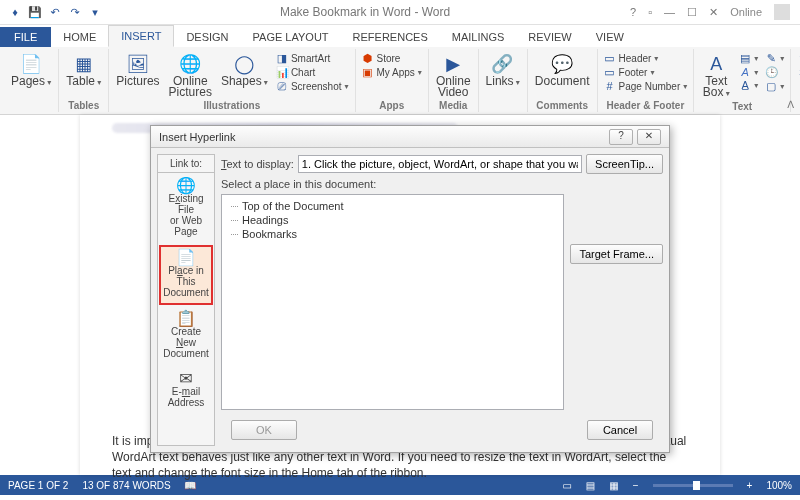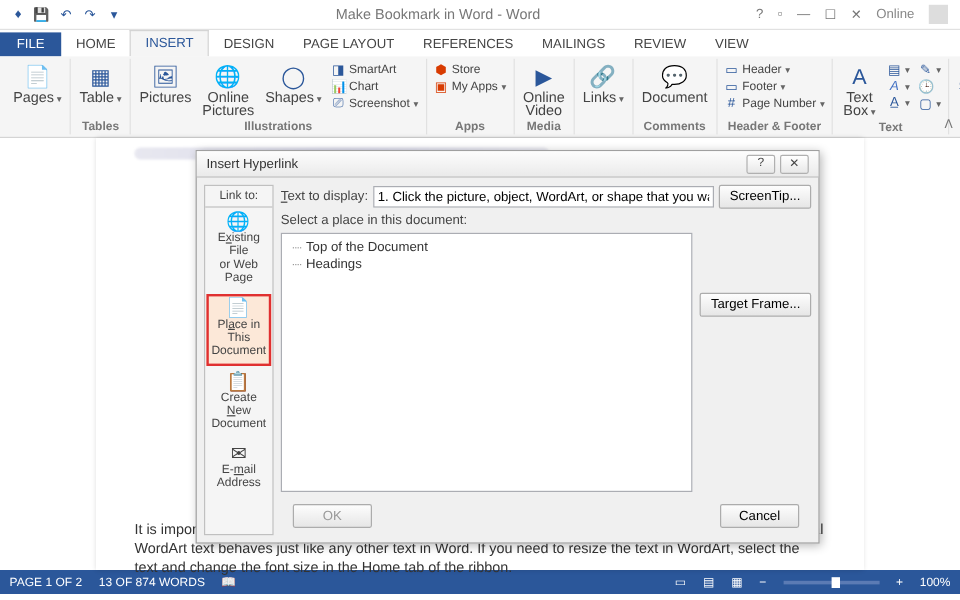--- a/index.html
+++ b/index.html
@@ -22,21 +22,21 @@
 .big-btn .ic { font-size:18px; height:22px; display:flex; align-items:center; color:#2b579a; }
 .big-btn .lbl { font-size:12px; text-align:center; line-height:11px; color:#444; white-space:pre; }
 .dd::after { content:" \25BE"; font-size:8px; color:#666; }
 .stack { display:flex; flex-direction:column; gap:1px; }
 .small-btn { display:flex; align-items:center; gap:3px; font-size:10px; color:#444; padding:0 2px; cursor:pointer; white-space:nowrap; }
 .small-btn .ic { font-size:11px; width:12px; text-align:center; color:#2b579a; }
 .doc-area { position:relative; height:360px; background:#fff; }
 .page { position:absolute; left:80px; top:0; width:640px; height:100%; background:#fff; box-shadow:0 0 4px rgba(0,0,0,0.15); padding:4px 32px; }
 .body-text { font-size:12px; color:#333; line-height:1.35; margin-top:300px; }
 .blur-line { height:10px; border-radius:5px; background:linear-gradient(90deg,#e8e8f0,#d8d8e8,#e8e8f0); margin:4px 0; filter:blur(1px); }
-.dialog { position:absolute; left:163px; top:10px; width:520px; background:#f0f0f0; border:1px solid #a0a0a0; box-shadow:2px 2px 8px rgba(0,0,0,0.3); font-size:11px; }
+.dialog { position:absolute; left:150px; top:10px; width:520px; background:#f0f0f0; border:1px solid #a0a0a0; box-shadow:2px 2px 8px rgba(0,0,0,0.3); font-size:11px; }
 .dlg-title { height:22px; background:linear-gradient(#fdfdfd,#eaeaea); border-bottom:1px solid #c0c0c0; display:flex; align-items:center; padding:0 8px; }
 .dlg-title-text { flex:1; color:#333; }
 .dlg-title .wc { width:24px; height:16px; border:1px solid #b0b0b0; background:linear-gradient(#fff,#e8e8e8); text-align:center; font-size:10px; margin-left:4px; border-radius:2px; }
 .dlg-body { display:flex; padding:6px; gap:6px; }
 .dlg-left { width:58px; border:1px solid #c0c0c0; background:#f5f5f5; display:flex; flex-direction:column; }
 .dlg-left-hdr { text-align:center; font-size:10px; padding:3px 0; border-bottom:1px solid #c0c0c0; }
 .nav-btn { display:flex; flex-direction:column; align-items:center; padding:5px 2px; font-size:10px; text-align:center; line-height:11px; cursor:pointer; border:1px solid transparent; margin:1px; }
 .nav-btn .ic { font-size:16px; margin-bottom:2px; }
 .nav-btn.hl { border:2px solid #e03030; background:#fce8d8; }
 .nav-btn u { text-decoration:underline; }
@@ -288,20 +288,21 @@
         <div class="dlg-row">
           <label><u>T</u>ext to display:</label>
           <input type="text" value="1. Click the picture, object, WordArt, or shape that you want to resiz" style="">
           <button class="dlg-btn">ScreenTip...</button>
         </div>
         <div>Select a place in this document:</div>
         <div style="display:flex;gap:6px;align-items:flex-start">
           <div class="tree-box" style="flex:1">
             <div class="tree-item">Top of the Document</div>
             <div class="tree-item">Headings</div>
+            <div class="tree-item">Bookmarks</div>
           </div>
           <div style="display:flex;flex-direction:column;gap:30px">
             <div style="height:20px"></div>
             <button class="dlg-btn">Target Frame...</button>
           </div>
         </div>
         <div class="dlg-foot">
           <button class="dlg-btn" style="min-width:66px;color:#999">OK</button>
           <button class="dlg-btn" style="min-width:66px">Cancel</button>
         </div>

